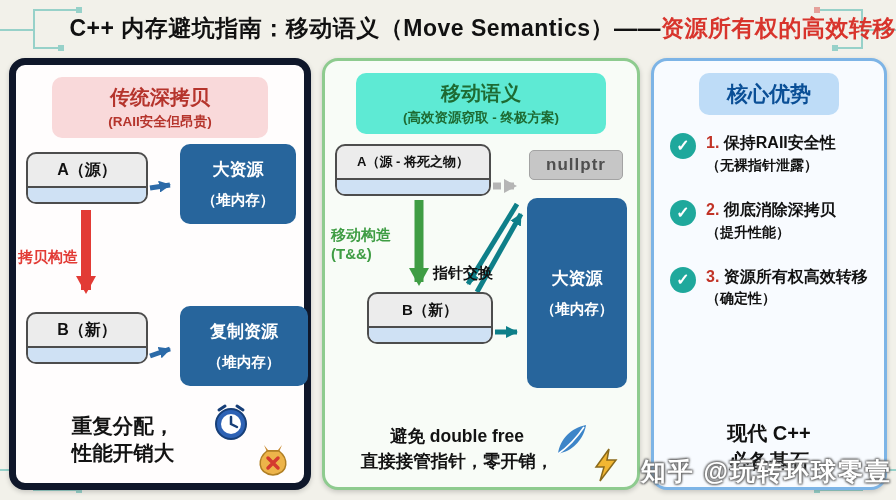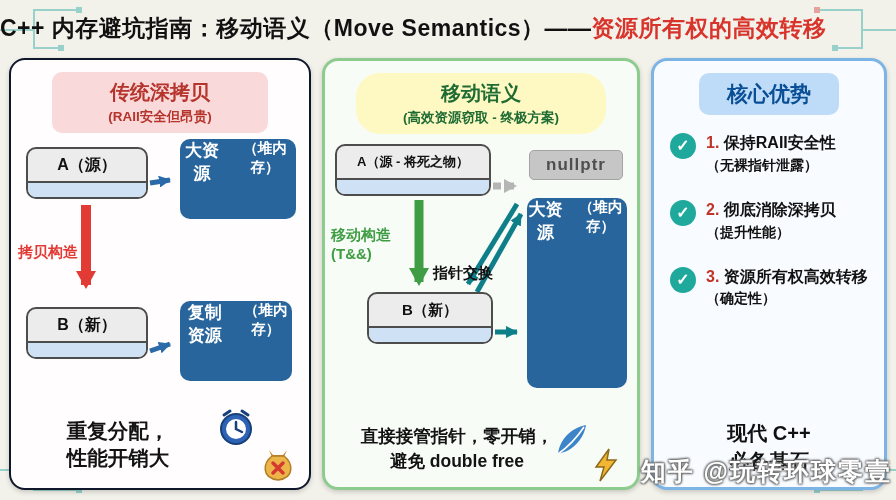--- a/index.html
+++ b/index.html
@@ -1,51 +1,51 @@
 <!DOCTYPE html>
 <html><head>
 <meta charset="utf-8">
 <style>
   * { margin:0; padding:0; box-sizing:border-box; }
   body { background:#cfcfcf; font-family:"Liberation Sans", sans-serif; }
   .stage { position:relative; width:896px; height:500px; background:#f2f1ea; overflow:hidden; color:#111; }
 
   .deco { position:absolute; opacity:.5; pointer-events:none; }
 
-  .title { position:absolute; top:13px; left:0; width:100%; text-align:left;
+  .title { position:absolute; top:13px; left:0; width:100%; text-align:right;
            font-size:23px; font-weight:bold; letter-spacing:.5px; white-space:nowrap; }
   .title .red { color:#d8342c; }
 
   .panels { position:absolute; top:58px; left:9px; width:878px; height:432px; display:flex; gap:11px; }
   .panel { position:relative; background:#fff; border-radius:16px; box-shadow:0 2px 5px rgba(0,0,0,.18); }
-  .p1 { width:302px; border:2px solid #0f172a; background:#fffdfd; }
+  .p1 { width:302px; border:7px solid #0f172a; background:#fffdfd; }
   .p2 { width:318px; border:3px solid #8ecb8f; background:#f8fcf7; }
   .p3 { flex:1; border:3px solid #7db4e6; background:#f8fbff; }
 
   .pill { margin:12px auto 4px; text-align:center; border-radius:10px; padding:7px 8px; }
   .pill-t { font-size:20px; font-weight:bold; }
   .pill-s { font-size:13.5px; font-weight:bold; margin-top:2px; }
   .pill-red   { background:#f9d9da; width:216px; color:#b5342c; }
-  .pill-green { background:#fef9c3; width:250px; color:#1e6b33;border-radius:24px; }
+  .pill-green { background:#5eead4; width:250px; color:#1e6b33; }
   .pill-blue  { background:#bedcf7; width:140px; color:#0a4f96; }
   .pill-blue .pill-t { font-size:21px; }
 
   .diagram { position:relative; margin:6px auto 0; }
   .d1 { width:284px; height:250px; }
   .d2 { width:300px; height:255px; }
   .overlay { position:absolute; left:0; top:0; }
 
   .varbox { position:absolute; border:2px solid #4d4d4d; border-radius:10px; background:#ececec; overflow:hidden; }
   .vname { text-align:center; font-weight:bold; color:#111; height:32px; line-height:32px; font-size:16px; }
   .vname.small { font-size:13px; }
   .vname.mid { font-size:15px; }
   .vptr { height:16px; background:#cfe1f4; border-top:2px solid #4d4d4d; }
 
   .resbox { position:absolute; background:#27659c; border-radius:10px; color:#fff; font-weight:bold;
-            text-align:center; display:flex; flex-direction:row; justify-content:center; gap:10px; }
+            text-align:center; display:flex; flex-direction:column; justify-content:center; gap:10px; }
   .resbox .l1 { font-size:17px; }
   .resbox .l2 { font-size:14.5px; }
 
   .copy-label { position:absolute; left:0; top:92px; color:#e23b35; font-weight:bold; font-size:15px; white-space:nowrap;margin-top:12px; }
   .move-label { position:absolute; left:0; top:86px; width:84px; color:#3f9d44; font-weight:bold;
                 font-size:15px; text-align:left; line-height:1.25; }
   .swap-label { position:absolute; left:102px; top:124px; font-weight:bold; font-size:15px; white-space:nowrap; }
 
   .nullbadge { position:absolute; left:198px; top:10px; width:94px; height:30px; background:#c6c6c6;
                border:1px solid #a3a3a3; border-radius:5px; color:#4f4f4f; font-weight:bold; font-size:17px;
@@ -135,21 +135,21 @@
           <div class="l1">大资源</div>
           <div class="l2">（堆内存）</div>
         </div>
 
         <div class="copy-label">拷贝构造</div>
 
         <div class="varbox" style="left:8px; top:168px; width:122px;">
           <div class="vname">B（新）</div>
           <div class="vptr"></div>
         </div>
-        <div class="resbox" style="left:162px; top:162px; width:112px; height:80px;">
+        <div class="resbox" style="left:162px; top:162px; width:128px; height:80px;">
           <div class="l1">复制资源</div>
           <div class="l2">（堆内存）</div>
         </div>
       </div>
 
       <div class="caption cap1">
         <div>重复分配，</div>
         <div>性能开销大</div>
       </div>
 
@@ -210,22 +210,22 @@
         </div>
         <div class="swap-label">指针交换</div>
 
         <div class="varbox" style="left:36px; top:152px; width:126px;">
           <div class="vname mid">B（新）</div>
           <div class="vptr"></div>
         </div>
       </div>
 
       <div class="caption cap2">
+        <div>避免 double free</div>
         <div>直接接管指针，零开销，</div>
-        <div>避免 double free</div>
       </div>
 
       <svg class="icon feather-pos" width="38" height="38">
         <path d="M5 33 C 7 18, 18 7, 33 4 C 31 17, 21 29, 8 32 Z" fill="#3d85c8"></path>
         <path d="M5 33 C 15 26, 25 15, 31 6" stroke="#ffffff" stroke-width="1.6" fill="none"></path>
       </svg>
       <svg class="icon bolt-pos" width="34" height="36">
         <polygon points="20,2 7,20 15,20 11,34 27,13 18,13" fill="#f2b632" stroke="#8a6a1c" stroke-width="1.5"></polygon>
       </svg>
     </section>

